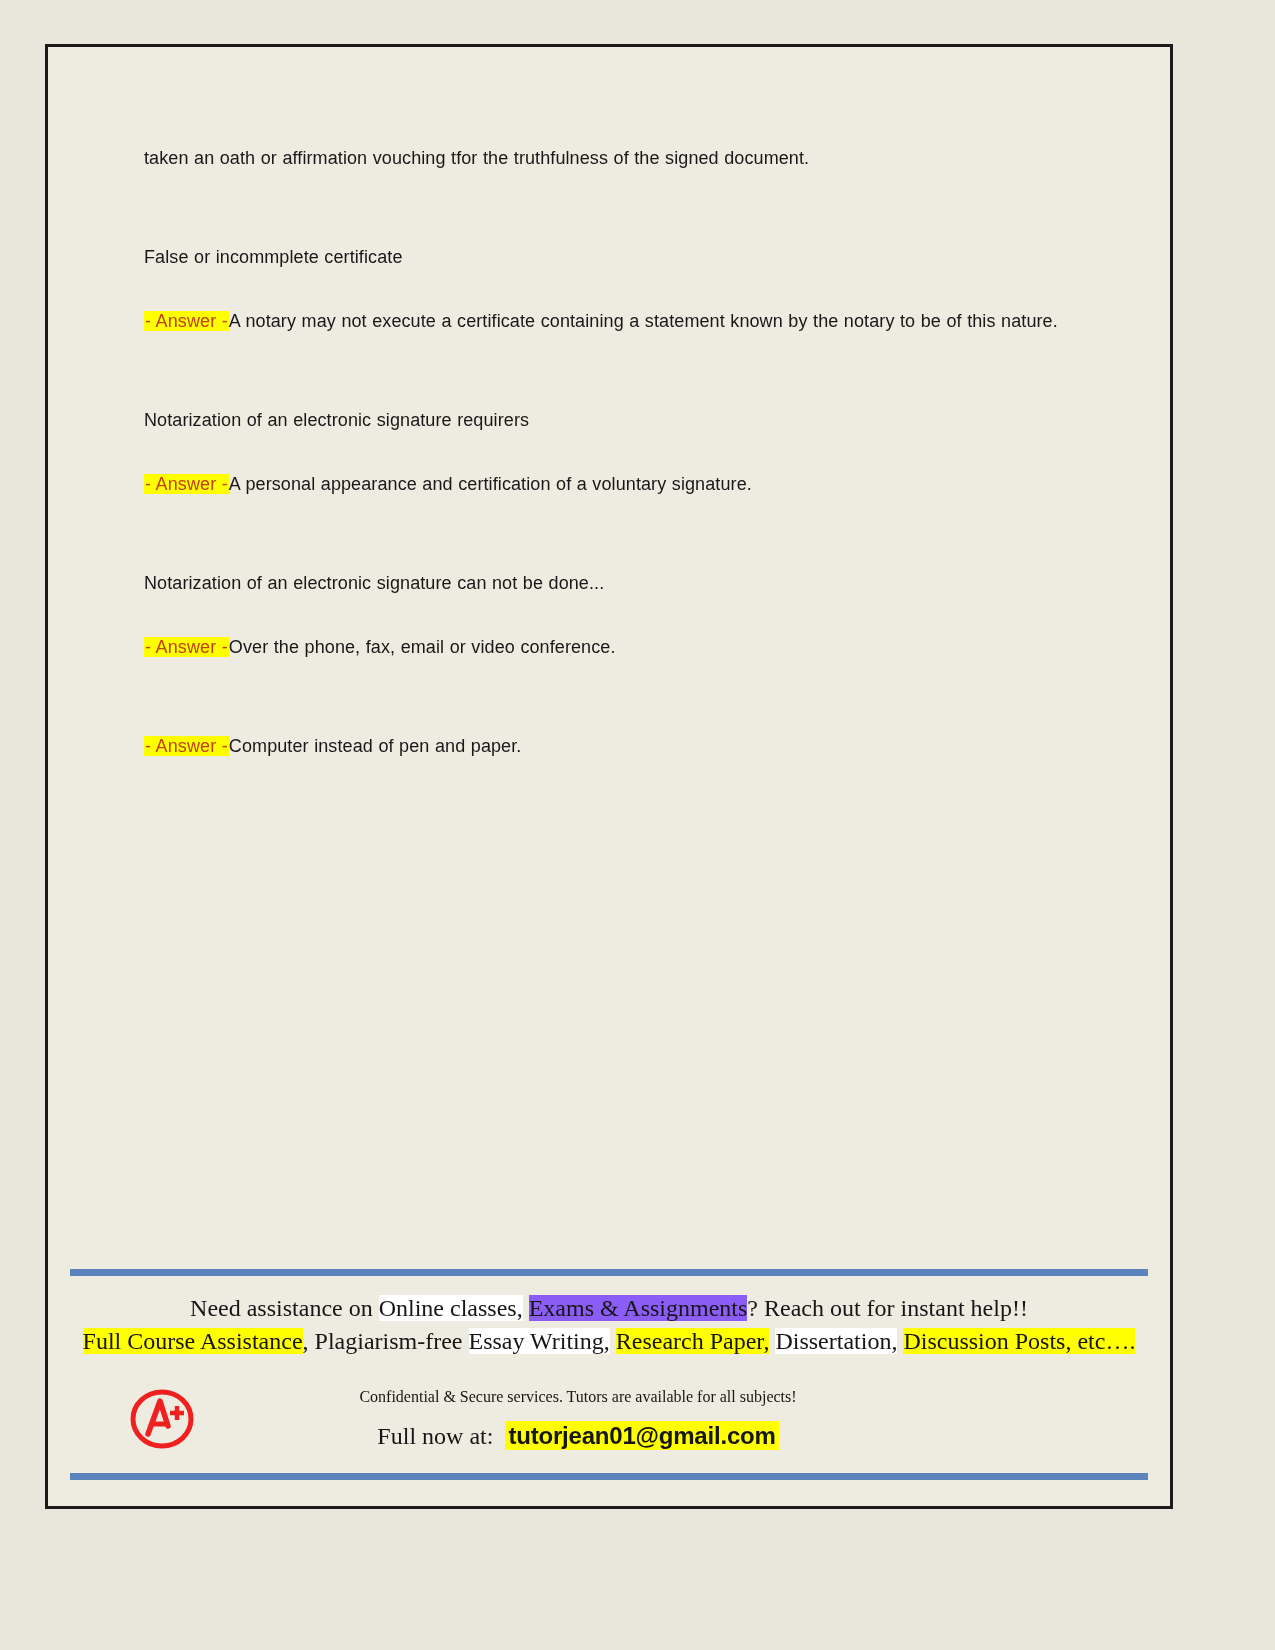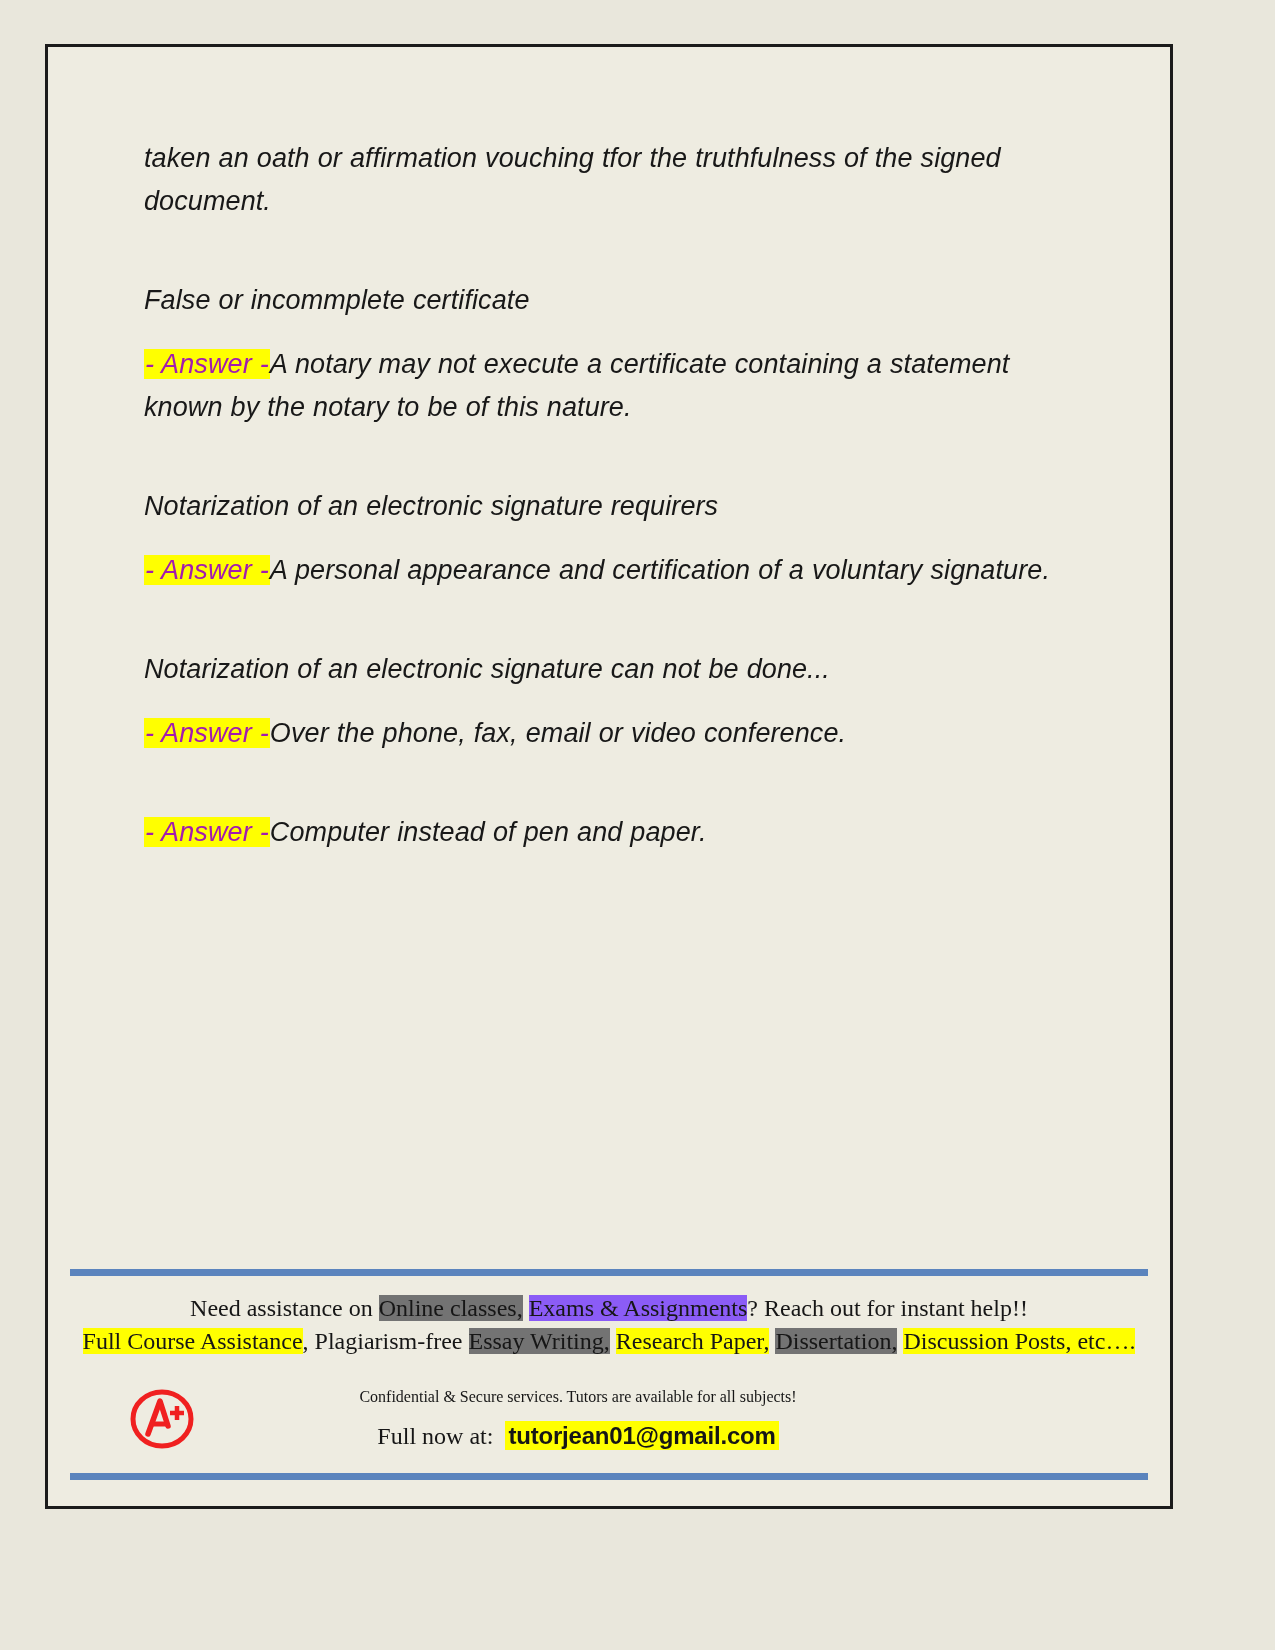--- a/index.html
+++ b/index.html
@@ -34,33 +34,32 @@
     width: 940px;
   }
 
   
   .qa-block {
     margin: 0 0 56px 0;
   }
   .qa-block:last-of-type { margin-bottom: 0; }
 
   .para {
-    font-size: 27px;
+    font-size: 18px;
     line-height: 43px;
     color: #181818;
     margin: 0 14px 21px 0;
     letter-spacing: 0.1px;
     word-spacing: 0.4px;
-    font-style: italic;
   }
   .para.tight { margin-bottom: 0; }
 
   .answer-tag {
     background: #ffff00;
-    color: #a21caf;
+    color: #c2410c;
     padding: 0 1px;
   }
 
   .blank-line {
     letter-spacing: -1px;
   }
 
   
   .footer-wrap {
     position: absolute;
@@ -81,21 +80,21 @@
     text-align: center;
     color: #161616;
     padding-top: 16px;
   }
   .promo-line {
     font-size: 24px;
     line-height: 33px;
     white-space: nowrap;
   }
   .hl-yellow { background: #ffff00; }
-  .hl-cyan   { background: #737373; }
+  .hl-cyan   { background: #ffffff; }
   .hl-green  { background: #8b5cf6; }
 
   .contact-row {
     display: flex;
     align-items: center;
     justify-content: flex-start;
     padding: 22px 0 18px 0;
   }
   .logo-cell {
     width: 170px;

